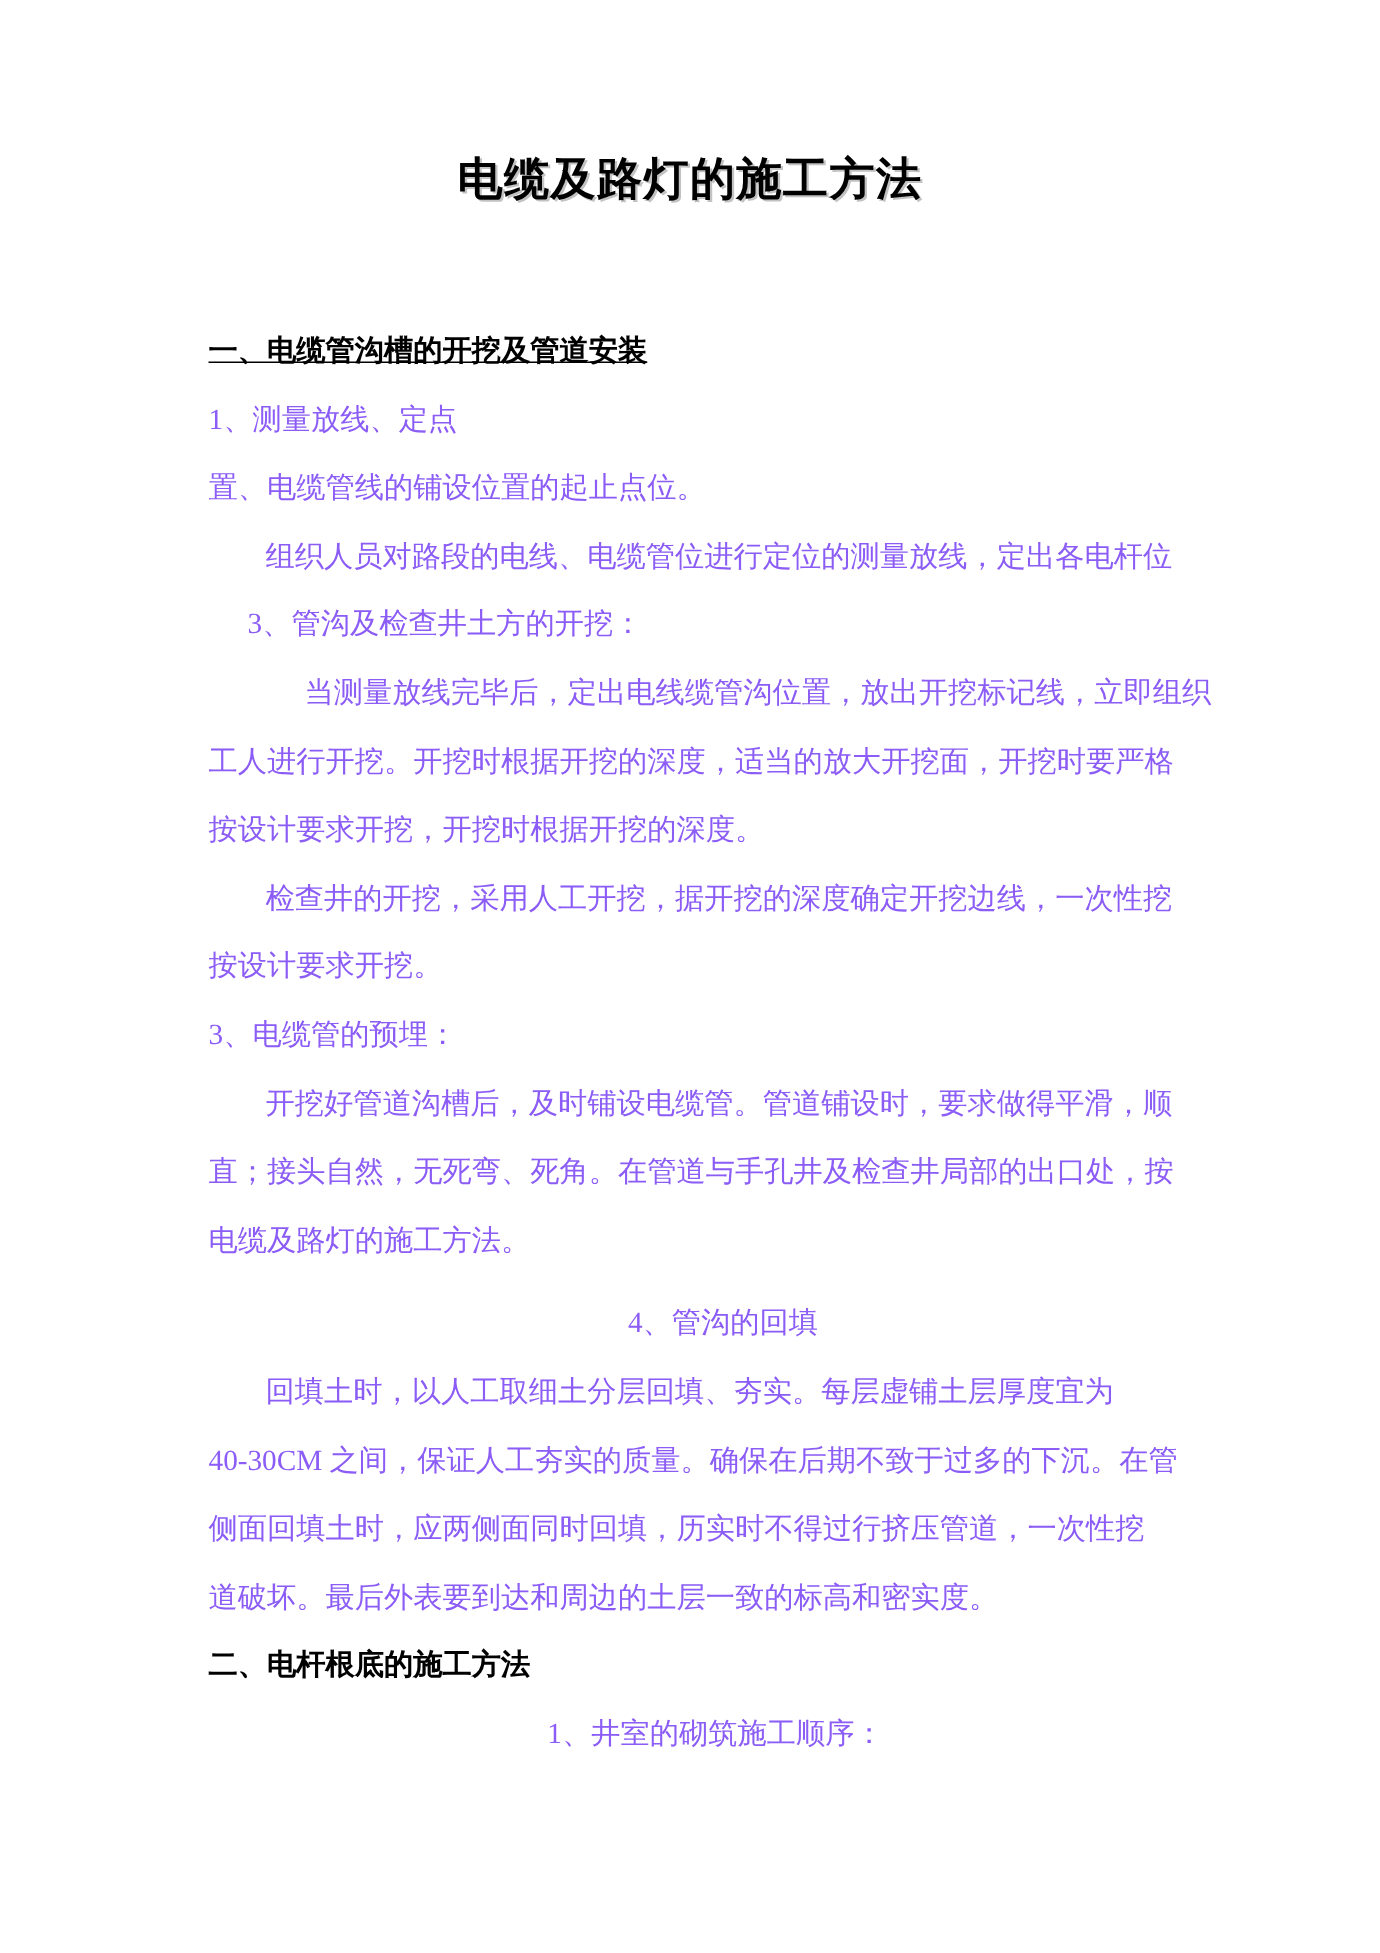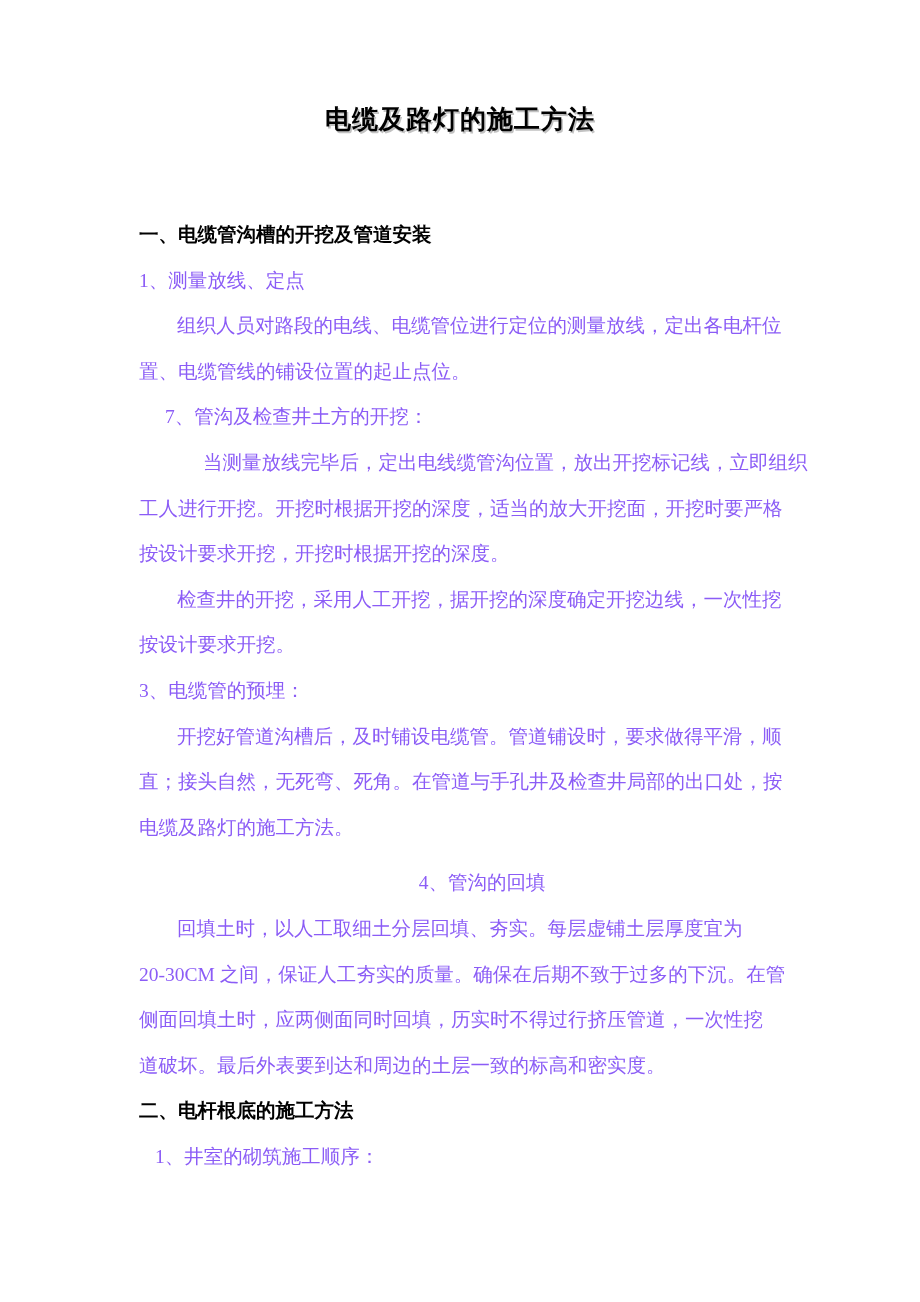--- a/index.html
+++ b/index.html
@@ -18,67 +18,67 @@
     position: relative;
     width: 920px;
     height: 1302px;
     background: #ffffff;
     padding-top: 96px;
     box-sizing: border-box;
   }
   .doc-title {
     width: 920px;
     text-align: center;
-    font-size: 26px;
+    font-size: 30px;
     line-height: 48px;
     font-weight: 700;
     color: #000000;
     letter-spacing: 1px;
     text-shadow: 1.5px 1.5px 0 rgba(120,120,120,0.45);
     white-space: nowrap;
   }
   .text-block {
     margin-left: 139px;
     width: 660px;
   }
   .line {
     font-size: 19.5px;
     line-height: 45.6px;
     white-space: nowrap;
     color: #8b5cf6;
   }
-  .first-heading { margin-top: 68px; }
+  .first-heading { margin-top: 68px; text-decoration: underline; }
   .bold {
     font-weight: 700;
     color: #000000;
   }
   .ind-a { margin-left: 26px; }  
   .ind-b { margin-left: 38px; }  
   .ind-c { margin-left: 64px; }  
-  .ind-d { margin-left: 16px; }  
+  .ind-d { margin-left: 16px; text-align: center; }  
   .gap-before { margin-top: 10px; text-align: center; }
 </style>
 </head>
 <body>
 
 <div class="page">
 
   <div class="doc-title">电缆及路灯的施工方法</div>
 
   <div class="text-block">
 
     <div class="line bold first-heading">一、电缆管沟槽的开挖及管道安装</div>
 
     <div class="line">1、测量放线、定点</div>
 
+    <div class="line">置、电缆管线的铺设位置的起止点位。</div>
+
     <div class="line ind-b">组织人员对路段的电线、电缆管位进行定位的测量放线，定出各电杆位</div>
 
-    <div class="line">置、电缆管线的铺设位置的起止点位。</div>
-
-    <div class="line ind-a">7、管沟及检查井土方的开挖：</div>
+    <div class="line ind-a">3、管沟及检查井土方的开挖：</div>
 
     <div class="line ind-c">当测量放线完毕后，定出电线缆管沟位置，放出开挖标记线，立即组织</div>
 
     <div class="line">工人进行开挖。开挖时根据开挖的深度，适当的放大开挖面，开挖时要严格</div>
 
     <div class="line">按设计要求开挖，开挖时根据开挖的深度。</div>
 
     <div class="line ind-b">检查井的开挖，采用人工开挖，据开挖的深度确定开挖边线，一次性挖</div>
 
     <div class="line">按设计要求开挖。</div>
@@ -88,21 +88,21 @@
     <div class="line ind-b">开挖好管道沟槽后，及时铺设电缆管。管道铺设时，要求做得平滑，顺</div>
 
     <div class="line">直；接头自然，无死弯、死角。在管道与手孔井及检查井局部的出口处，按</div>
 
     <div class="line">电缆及路灯的施工方法。</div>
 
     <div class="line ind-a gap-before">4、管沟的回填</div>
 
     <div class="line ind-b">回填土时，以人工取细土分层回填、夯实。每层虚铺土层厚度宜为</div>
 
-    <div class="line">20-30CM 之间，保证人工夯实的质量。确保在后期不致于过多的下沉。在管</div>
+    <div class="line">40-30CM 之间，保证人工夯实的质量。确保在后期不致于过多的下沉。在管</div>
 
     <div class="line">侧面回填土时，应两侧面同时回填，历实时不得过行挤压管道，一次性挖</div>
 
     <div class="line">道破坏。最后外表要到达和周边的土层一致的标高和密实度。</div>
 
     <div class="line bold">二、电杆根底的施工方法</div>
 
     <div class="line ind-d">1、井室的砌筑施工顺序：</div>
 
   </div>

